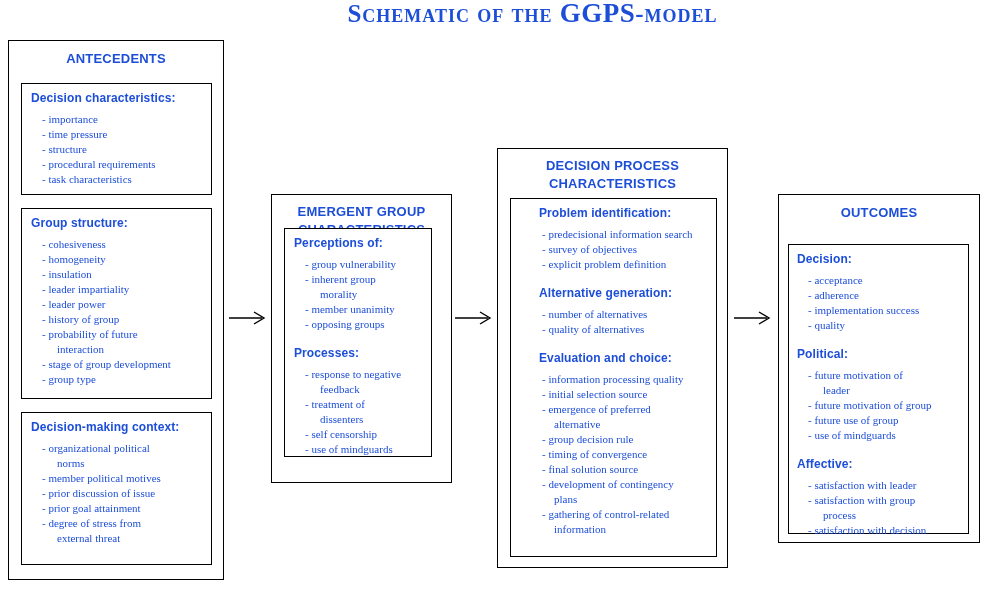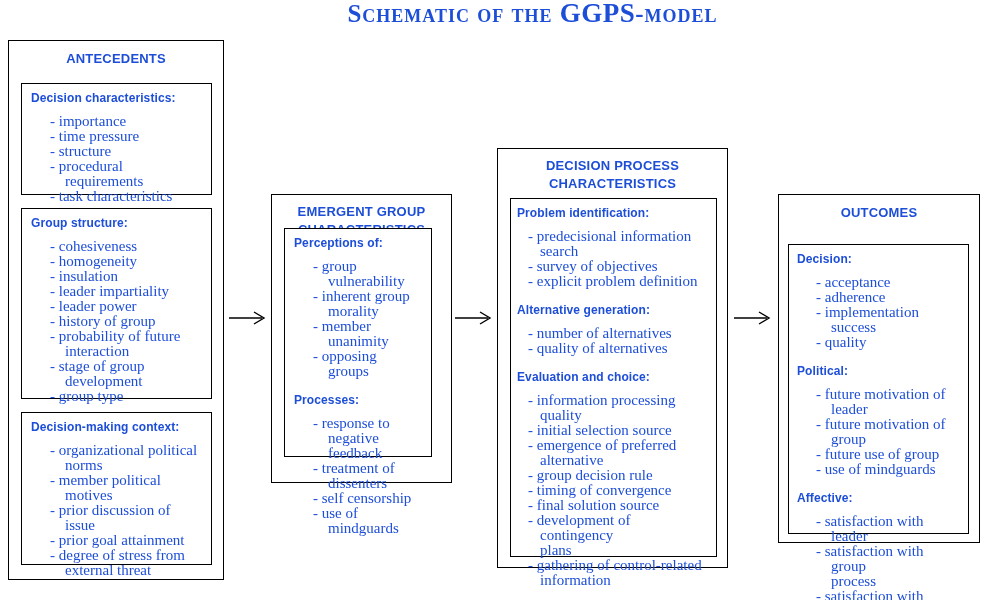--- a/index.html
+++ b/index.html
@@ -26,25 +26,25 @@
   .box-header.single { margin-top:9px; }
   .subbox, .panel {
     position:absolute; border:1.5px solid #000; box-sizing:border-box;
     background:#fff; padding:6px 3px 4px 8px;
   }
   .sec-heading {
     font-family:"Liberation Sans", sans-serif; font-weight:bold;
     font-size:12px; line-height:16px; margin:0 0 6px 1px;
     letter-spacing:0.1px;
   }
-  .items { margin:8px; padding:0; list-style:none; font-size:15px; line-height:15px; }
+  .items { margin:0; padding:0; list-style:none; font-size:11px; line-height:15px; }
   .item { white-space:pre-line; padding-left:27px; text-indent:-15px; }
   .sec + .sec { margin-top:13px; }
   .col3 .item { padding-left:16px; text-indent:-12px; }
-  .col3 .panel { padding-left:5px; }
+  .col3 .panel { padding-left:27px; }
   .arrow { position:absolute; width:42px; height:18px; }
 </style>
 </head>
 <body>
 
 <div class="page">
 
   <div class="title">
     <span>Schematic of the </span><span class="ggps">GGPS</span><span>-model</span>
   </div>

